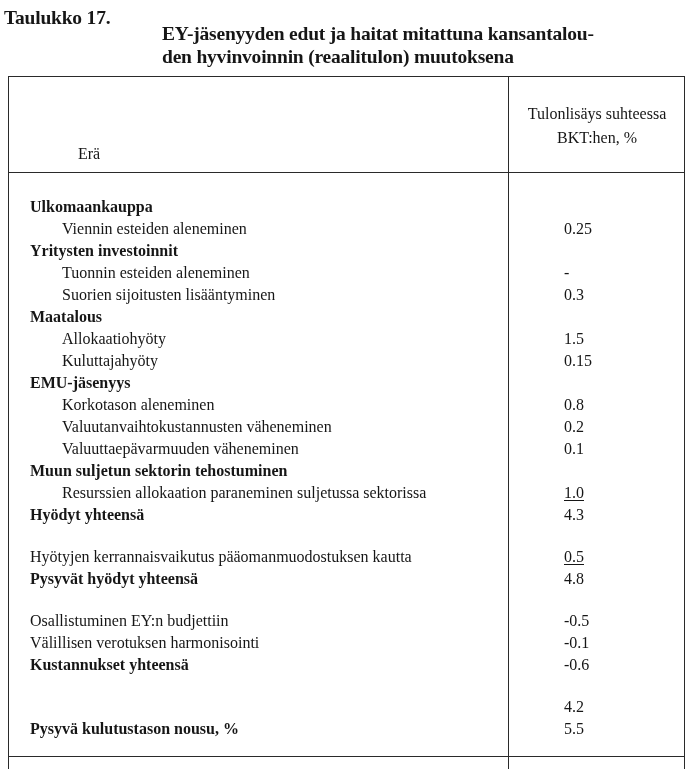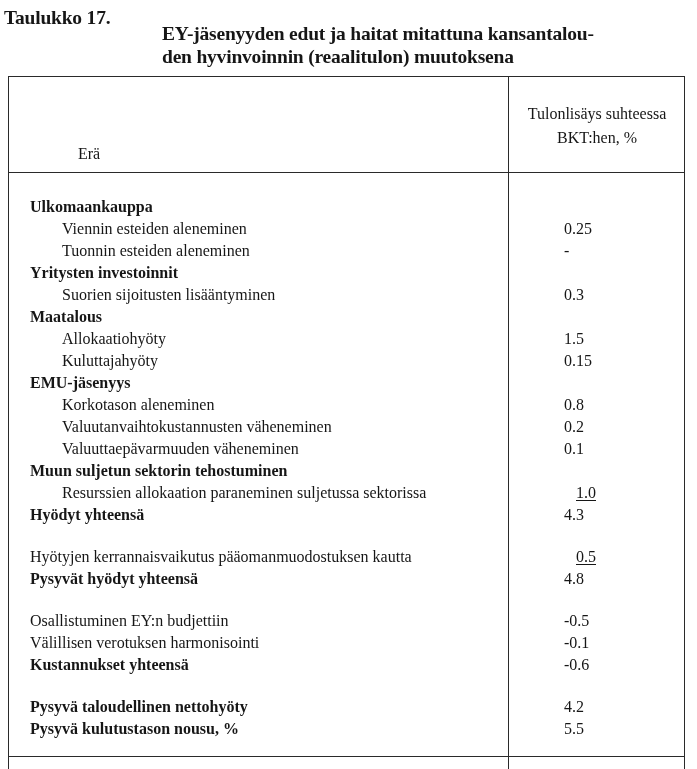--- a/index.html
+++ b/index.html
@@ -26,21 +26,21 @@
     position: absolute; left: 501px; top: 26px; width: 176px; text-align: center;
     font-size: 16px; line-height: 24px;
   }
 
   .rows { position: absolute; left: 0; top: 120px; width: 676px; }
   .row { position: relative; height: 22px; font-size: 16px; line-height: 22px; }
   .row .lbl { position: absolute; left: 22px; top: 0; white-space: nowrap; }
   .row.sub .lbl { left: 54px; }
   .row.bold .lbl { font-weight: bold; }
   .row .val { position: absolute; left: 556px; width: 90px; top: 0; text-align: left; white-space: nowrap; font-family: Liberation Serif, serif; }
-  .row .val.u { text-decoration: underline; text-underline-offset: 2px; margin-left: 12px; }
+  .row .val.u { text-decoration: underline; text-underline-offset: 2px; }
   .spacer { height: 20px; }
 </style>
 </head>
 <body>
 
 <div class="title">
   <span class="num">Taulukko 17.</span>
   <div class="text">
     <span>EY-jäsenyyden edut ja haitat mitattuna kansantalou-</span>
     <span>den hyvinvoinnin (reaalitulon) muutoksena</span>
@@ -63,27 +63,27 @@
 
   <div class="rows" id="rows">
       <div class="row bold">
         <span class="lbl">Ulkomaankauppa</span>
         <span class="val"></span>
       </div>
       <div class="row sub">
         <span class="lbl">Viennin esteiden aleneminen</span>
         <span class="val">0.25</span>
       </div>
+      <div class="row bold">
+        <span class="lbl">Yritysten investoinnit</span>
+        <span class="val"></span>
+      </div>
       <div class="row sub">
         <span class="lbl">Tuonnin esteiden aleneminen</span>
         <span class="val">-</span>
-      </div>
-      <div class="row bold">
-        <span class="lbl">Yritysten investoinnit</span>
-        <span class="val"></span>
       </div>
       <div class="row sub">
         <span class="lbl">Suorien sijoitusten lisääntyminen</span>
         <span class="val">0.3</span>
       </div>
       <div class="row bold">
         <span class="lbl">Maatalous</span>
         <span class="val"></span>
       </div>
       <div class="row sub">
@@ -139,21 +139,20 @@
       <div class="row plain">
         <span class="lbl">Välillisen verotuksen harmonisointi</span>
         <span class="val">-0.1</span>
       </div>
       <div class="row bold">
         <span class="lbl">Kustannukset yhteensä</span>
         <span class="val">-0.6</span>
       </div>
       <div class="spacer"></div>
       <div class="row bold">
-        <span class="lbl">Pysyvä taloudellinen nettohyöty</span>
         <span class="val">4.2</span>
       </div>
       <div class="row bold">
         <span class="lbl">Pysyvä kulutustason nousu, %</span>
         <span class="val">5.5</span>
       </div>
     </div>
 </div>
 
 </body></html>

